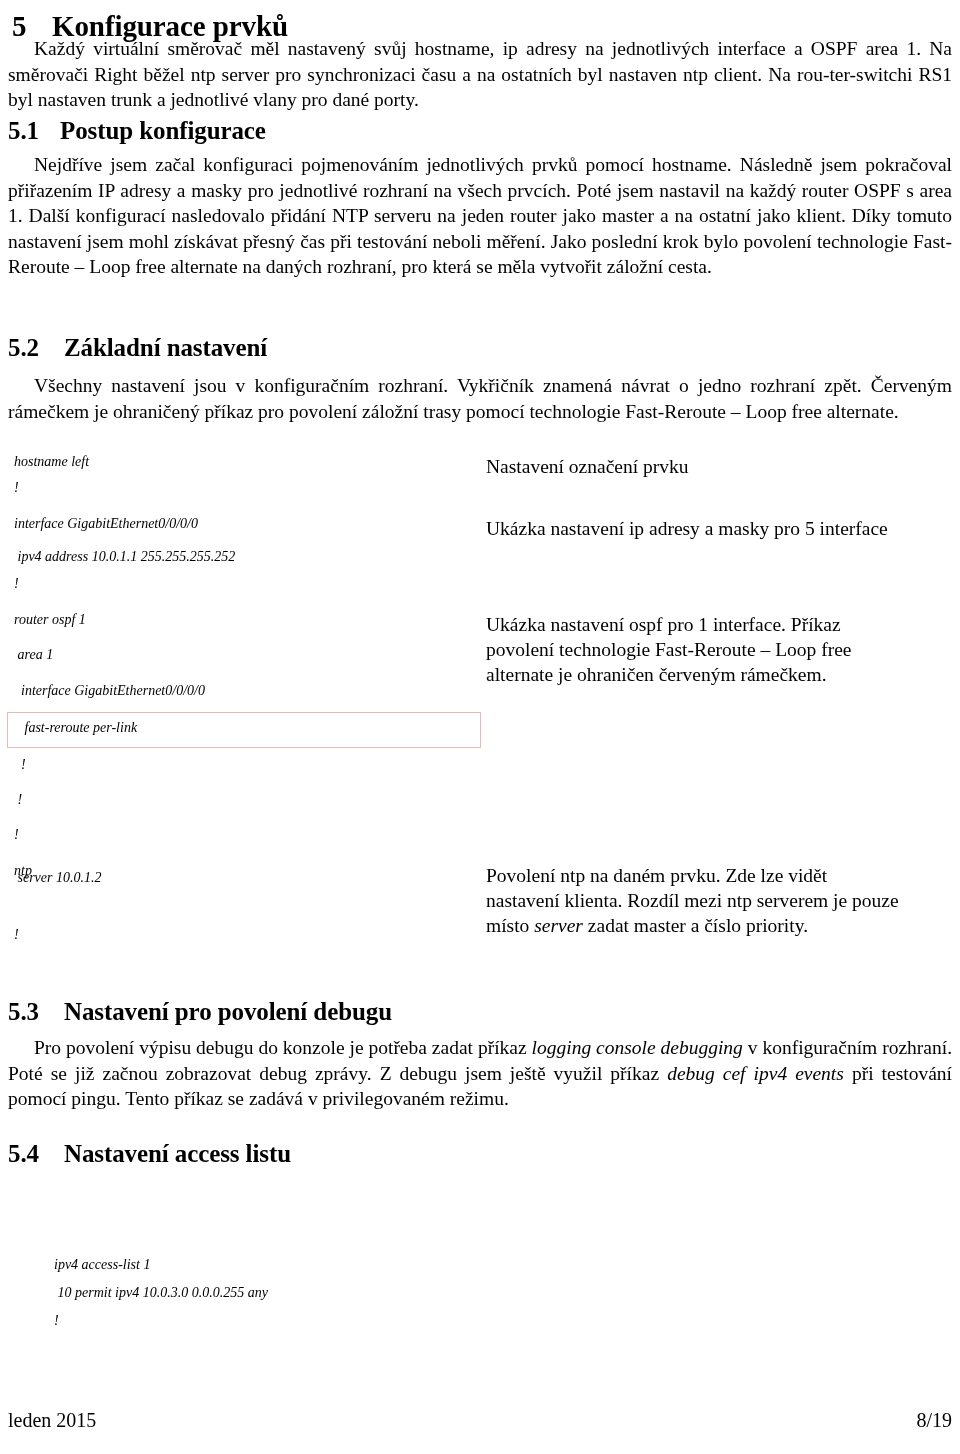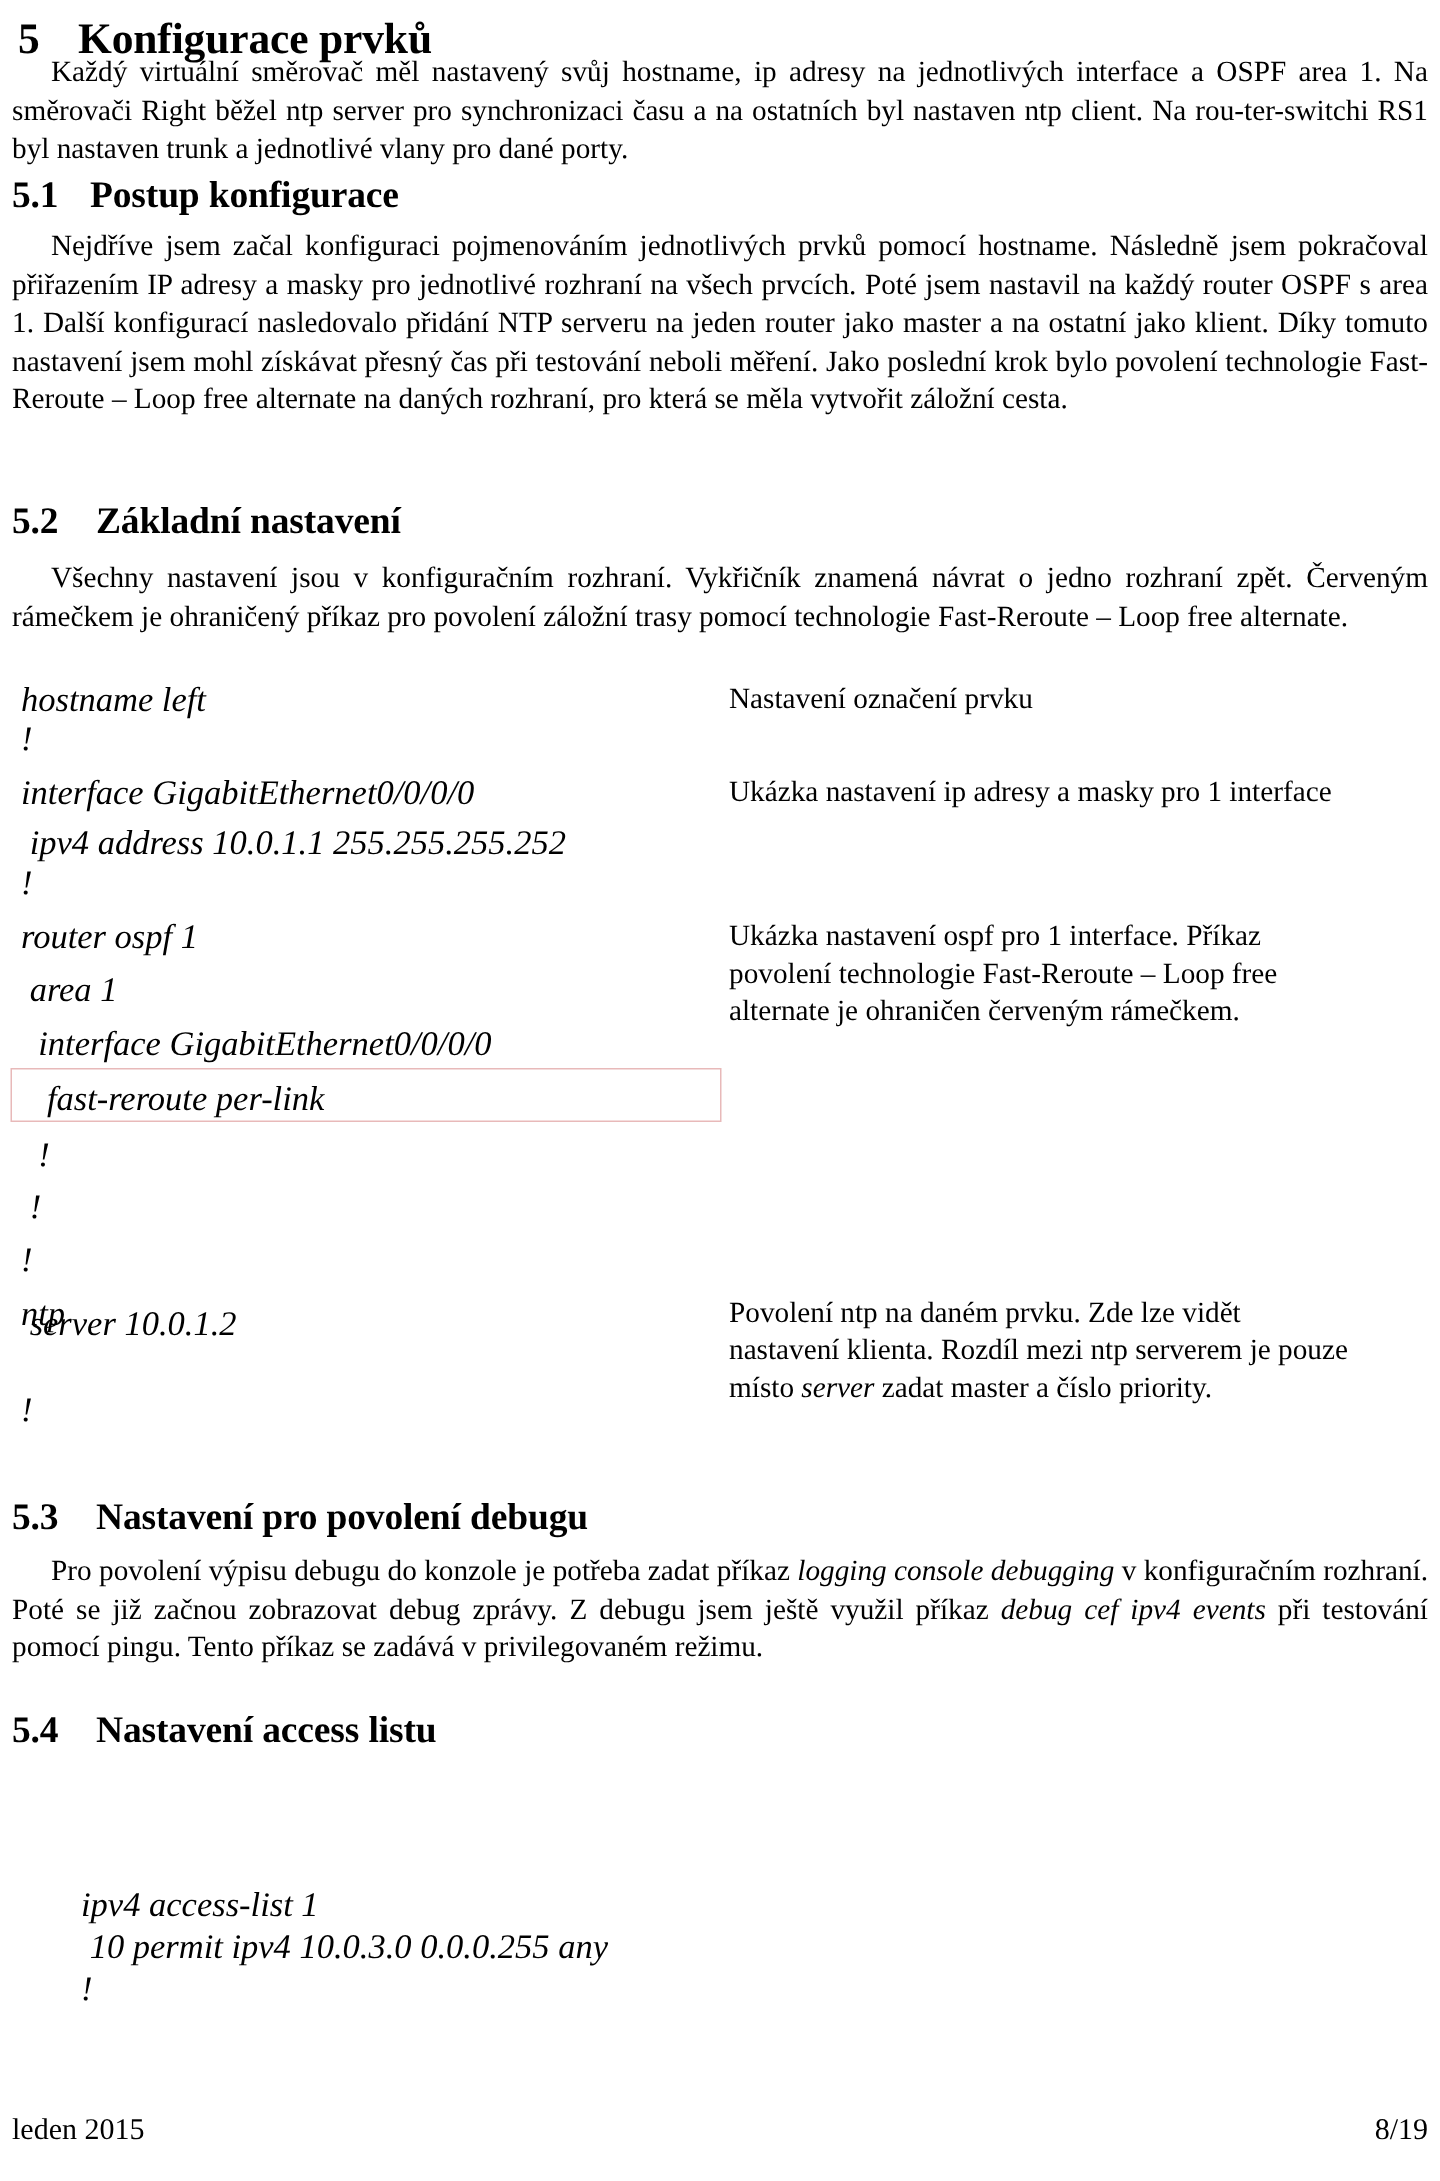--- a/index.html
+++ b/index.html
@@ -55,21 +55,21 @@
     font-family: Liberation Serif, serif;
   }
   p.body.indent { text-indent: 26px; }
 
   .it { font-style: italic; text-align: center; }
 
   
   .cfg-block { position: relative; }
   .cfg-line {
     font-style: italic;
-    font-size: 23px;
+    font-size: 14px;
     line-height: 1.0;
     white-space: pre;
     margin: 0;
   }
   .desc-line {
     font-size: 19.5px;
     line-height: 1.28;
     margin: 0;
   }
 
@@ -137,21 +137,21 @@
 
     <div class="cfg-line abs" style="left:14px; top:303px;">  !</div>
     <div class="cfg-line abs" style="left:14px; top:338px;"> !</div>
     <div class="cfg-line abs" style="left:14px; top:373px;">!</div>
 
     <div class="cfg-line abs" style="left:14px; top:409px;">ntp</div>
     <div class="cfg-line abs" style="left:14px; top:416px;"> server 10.0.1.2</div>
     <div class="cfg-line abs" style="left:14px; top:473px;">!</div>
 
     <div class="desc-line abs" style="left:486px; top:0px; width:470px;">Nastavení označení prvku</div>
-    <div class="desc-line abs" style="left:486px; top:62px; width:470px;">Ukázka nastavení ip adresy a masky pro 1 interface</div>
+    <div class="desc-line abs" style="left:486px; top:62px; width:470px;">Ukázka nastavení ip adresy a masky pro 5 interface</div>
 
     <div class="desc-line abs" style="left:486px; top:158px; width:470px;">Ukázka nastavení ospf pro 1 interface. Příkaz</div>
     <div class="desc-line abs" style="left:486px; top:183px; width:470px;">povolení technologie  Fast-Reroute – Loop free</div>
     <div class="desc-line abs" style="left:486px; top:208px; width:470px;">alternate je ohraničen červeným rámečkem.</div>
 
     <div class="desc-line abs" style="left:486px; top:409px; width:470px;">Povolení ntp na daném prvku. Zde lze vidět</div>
     <div class="desc-line abs" style="left:486px; top:434px; width:470px;">nastavení klienta. Rozdíl mezi ntp serverem je pouze</div>
     <div class="desc-line abs" style="left:486px; top:459px; width:470px;"><span>místo </span><span class="it">server</span><span> zadat master a číslo priority.</span></div>
   </div>
 

